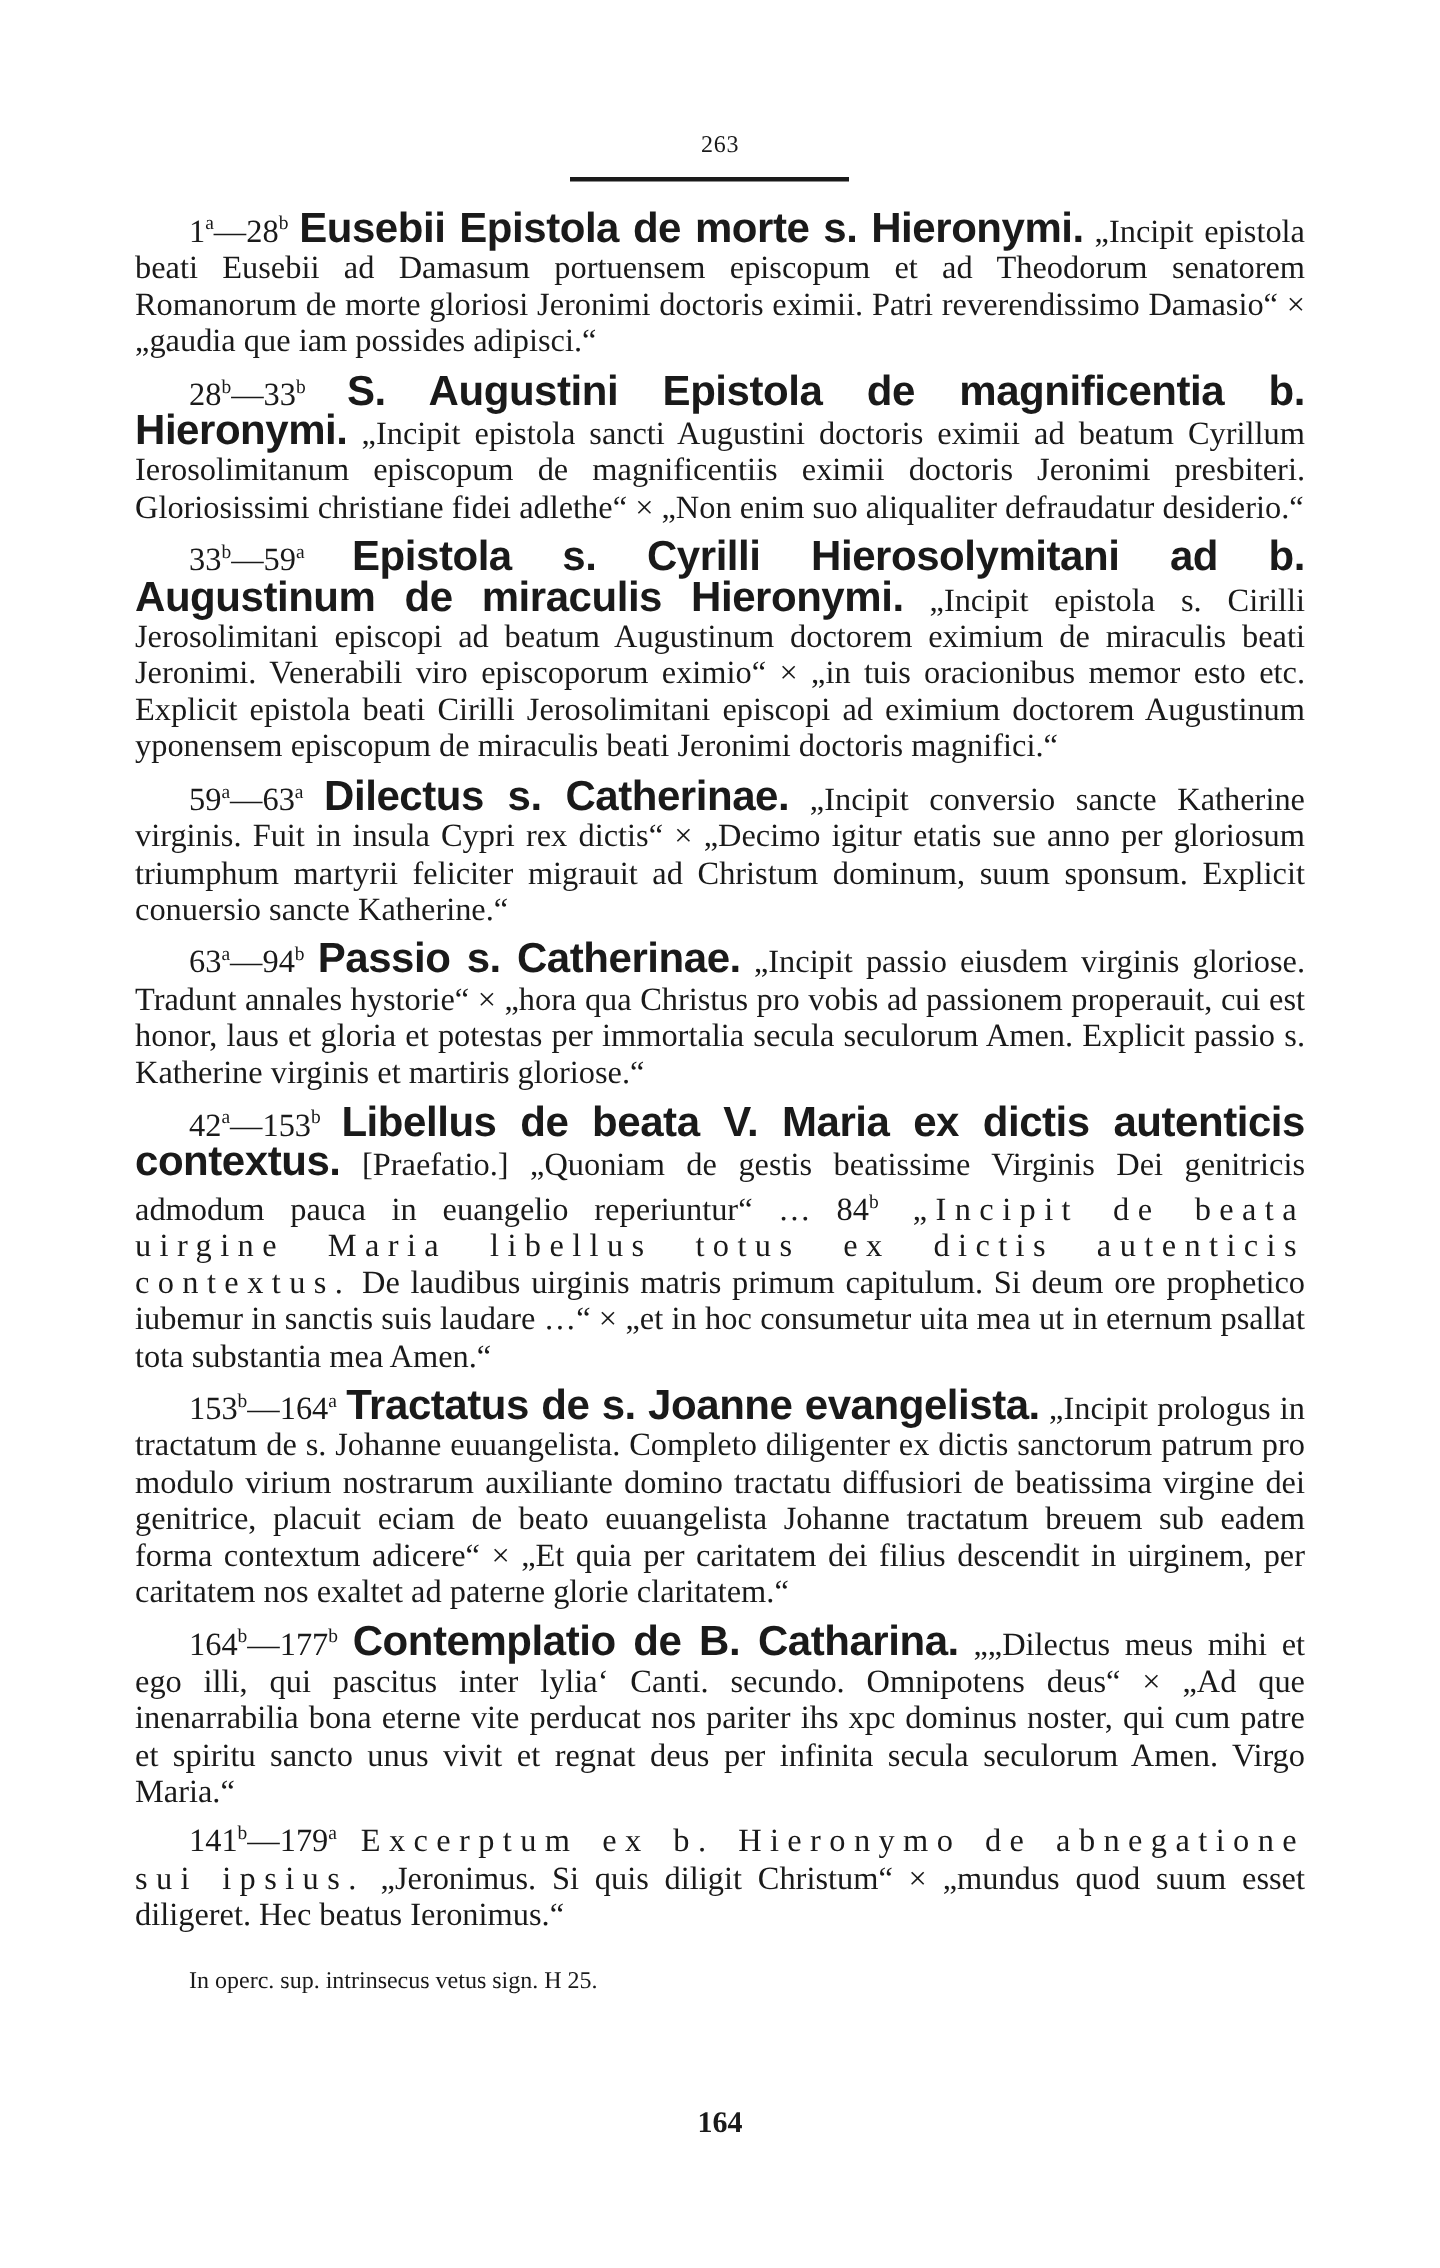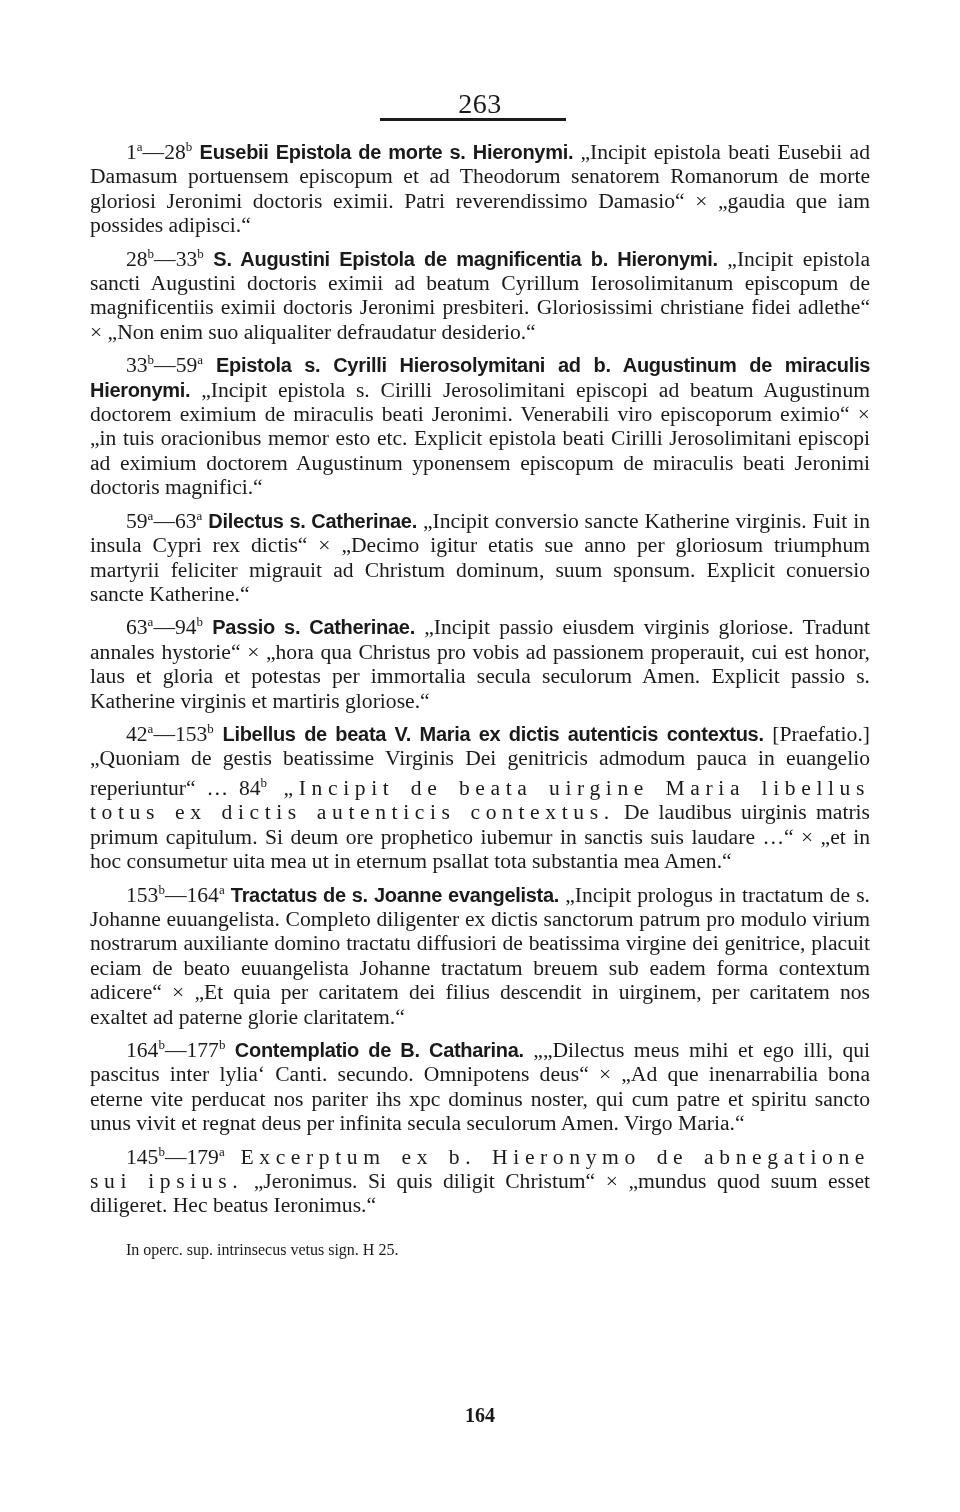--- a/index.html
+++ b/index.html
@@ -3,39 +3,39 @@
 <meta charset="utf-8">
 <style>
   html, body { margin: 0; padding: 0; background: #ffffff; }
   body {
     width: 960px; height: 1512px; position: relative; overflow: hidden;
     font-family: "Liberation Serif", "DejaVu Serif", serif;
     color: #1a1a1a;
   }
   .page-number-top {
     position: absolute; top: 88px; left: 0; width: 100%;
-    text-align: center; font-size: 28px; letter-spacing: 0.5px;
+    text-align: center; font-size: 16px; letter-spacing: 0.5px;
   }
   .header-rule {
     position: absolute; top: 118px; left: 380px; width: 186px; height: 3px;
     background: #1a1a1a;
   }
   .content {
     position: absolute; top: 140px; left: 90px; width: 780px;
   }
   .entry {
     font-size: 21.6px; line-height: 24.4px; text-align: justify;
     text-indent: 36px; margin: 0 0 9px 0; hyphens: manual;
   }
   .ref { white-space: nowrap; }
   .ref sup { font-size: 13px; line-height: 0; vertical-align: super; }
   .title {
     font-family: "Liberation Sans", "DejaVu Sans", sans-serif;
     font-weight: bold; font-stretch: condensed; letter-spacing: -0.3px;
-    font-size: 20px;
+    font-size: 28px;
   }
   .spaced { letter-spacing: 5.6px; }
   .note {
     font-size: 16px; line-height: 24px; margin: 20px 0 0 36px;
   }
   .page-number-bottom {
     position: absolute; top: 1404px; left: 0; width: 100%;
     text-align: center; font-size: 20px; font-weight: bold;
   }
 </style>
@@ -81,19 +81,19 @@
     <span class="ref"><span>153</span><sup>b</sup><span>—</span><span>164</span><sup>a</sup></span>
     <span class="title">Tractatus de s. Joanne evangelista.</span><span> „Incipit prologus in tractatum de s. Johanne euuangelista. Completo diligenter ex dictis sanctorum patrum pro modulo virium nostrarum auxiliante domino tractatu diffusiori de beatissima virgine dei genitrice, placuit eciam de beato euuangelista Johanne tractatum breuem sub eadem forma contextum adicere“ × „Et quia per caritatem dei filius descendit in uirginem, per caritatem nos exaltet ad paterne glorie claritatem.“</span>
   </p>
 
   <p class="entry">
     <span class="ref"><span>164</span><sup>b</sup><span>—</span><span>177</span><sup>b</sup></span>
     <span class="title">Contemplatio de B. Catharina.</span><span> „„Dilectus meus mihi et ego illi, qui pascitus inter lylia‘ Canti. secundo. Omnipotens deus“ × „Ad que inenarrabilia bona eterne vite perducat nos pariter ihs xpc dominus noster, qui cum patre et spiritu sancto unus vivit et regnat deus per infinita secula seculorum Amen. Virgo Maria.“</span>
   </p>
 
   <p class="entry">
-    <span class="ref"><span>145</span><sup>b</sup><span>—</span><span>179</span><sup>a</sup></span><span class="spaced"> Excerptum ex b. Hieronymo de abnegatione sui ipsius.</span><span> „Jeronimus. Si quis diligit Christum“ × „mundus quod suum esset diligeret. Hec beatus Ieronimus.“</span>
+    <span class="ref"><span>141</span><sup>b</sup><span>—</span><span>179</span><sup>a</sup></span><span class="spaced"> Excerptum ex b. Hieronymo de abnegatione sui ipsius.</span><span> „Jeronimus. Si quis diligit Christum“ × „mundus quod suum esset diligeret. Hec beatus Ieronimus.“</span>
   </p>
 
   <p class="note">In operc. sup. intrinsecus vetus sign. H 25.</p>
 </div>
 
 <div class="page-number-bottom">164</div>
 
 </body></html>

